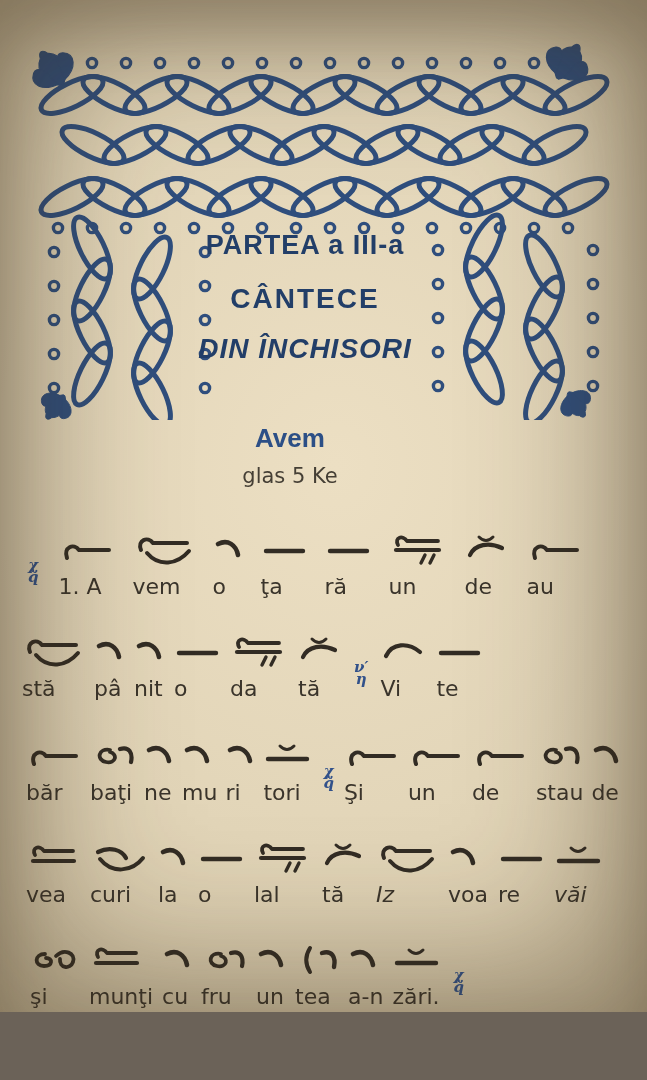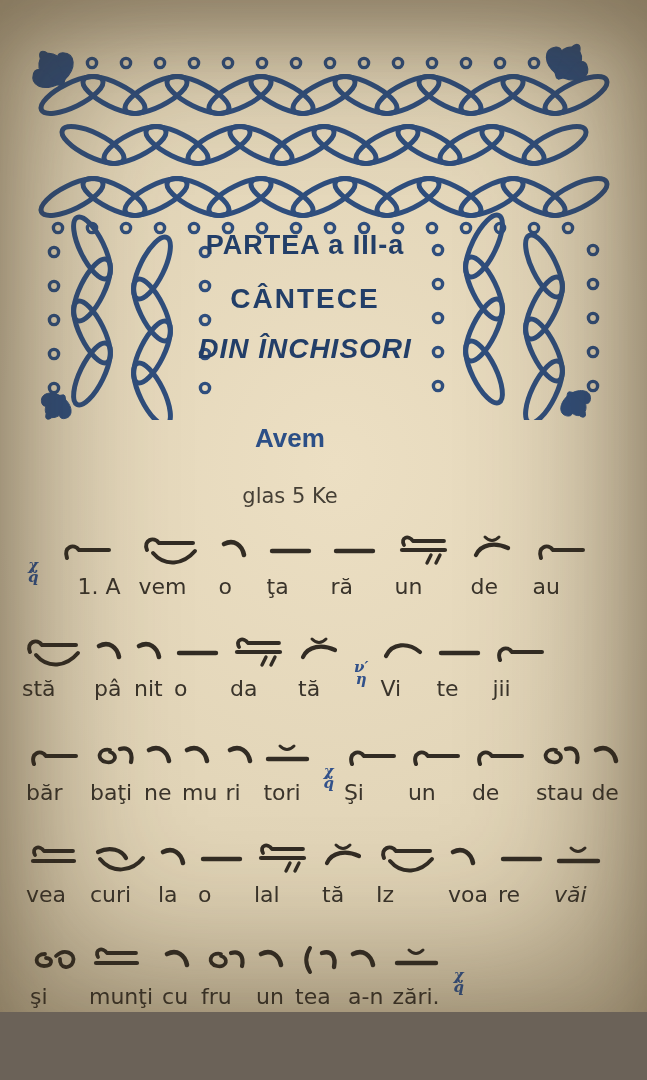--- a/index.html
+++ b/index.html
@@ -17,21 +17,21 @@
   
   .title-line{
     left:110px;width:390px;text-align:center;
     font-family:"Liberation Sans", sans-serif;font-weight:bold;
     letter-spacing:1px;
   }
   #part-title{top:230px;font-size:27px;}
   #section-title{top:283px;font-size:28px;letter-spacing:2px;}
   #section-subtitle{top:333px;font-size:28px;}
   #song-title{top:423px;left:110px;width:360px;text-align:center;font-size:26px;font-weight:bold;font-family:"Liberation Sans", sans-serif;}
-  #mode-line{top:484px;left:110px;width:360px;text-align:center;font-size:21px;font-family:"DejaVu Sans", sans-serif;}
+  #mode-line{top:464px;left:110px;width:360px;text-align:center;font-size:21px;font-family:"DejaVu Sans", sans-serif;}
   
   .music-line{position:absolute;display:flex;align-items:stretch;}
   .syll{display:flex;flex-direction:column;align-items:flex-start;}
   .neume{height:42px;display:flex;align-items:flex-end;}
   .neume svg{display:block;}
   .lyr{margin-top:5px;font-size:22px;white-space:nowrap;line-height:1.1;}
   .martyria{display:flex;flex-direction:column;justify-content:flex-end;height:56px;
     font-family:"DejaVu Serif", serif;font-style:italic;font-weight:bold;
     font-size:15px;line-height:0.85;text-align:center;padding:0 2px;}
   .martyria span{display:block;}
@@ -183,21 +183,21 @@
         <div class="martyria" style="color: rgb(49, 81, 138);">
           <span>χ</span>
           <span>q̈</span>
         </div>
         <div class="syll">
           <div class="neume">
             <svg width="56" height="36" viewBox="0 0 56 36">
               <path d="M8 24 C4 13 15 9 20 16 L50 16" fill="none" stroke="#322c24" stroke-width="4" stroke-linecap="round" stroke-linejoin="round"></path>
             </svg>
           </div>
-          <div class="lyr" style="color: rgb(58, 52, 43); margin-left: 19px;">1. A</div>
+          <div class="lyr" style="color: rgb(58, 52, 43);">1. A</div>
         </div>
         <div class="syll">
           <div class="neume">
             <svg width="62" height="36" viewBox="0 0 62 36">
               <path d="M8 16 C4 6 15 2 20 9 L54 9" fill="none" stroke="#322c24" stroke-width="4" stroke-linecap="round" stroke-linejoin="round"></path>
               <path d="M14 19 C26 33 44 31 56 17" fill="none" stroke="#322c24" stroke-width="4" stroke-linecap="round" stroke-linejoin="round"></path>
             </svg>
           </div>
           <div class="lyr" style="color: rgb(58, 52, 43);">vem</div>
         </div>
@@ -321,28 +321,20 @@
           <div class="lyr" style="color: rgb(58, 52, 43);">Vi</div>
         </div>
         <div class="syll">
           <div class="neume">
             <svg width="46" height="36" viewBox="0 0 46 36">
               <path d="M5 17 L42 17" fill="none" stroke="#322c24" stroke-width="4.4" stroke-linecap="round" stroke-linejoin="round"></path>
             </svg>
           </div>
           <div class="lyr" style="color: rgb(58, 52, 43);">te</div>
         </div>
-        <div class="syll">
-          <div class="neume">
-            <svg width="56" height="36" viewBox="0 0 56 36">
-              <path d="M8 24 C4 13 15 9 20 16 L50 16" fill="none" stroke="#322c24" stroke-width="4" stroke-linecap="round" stroke-linejoin="round"></path>
-            </svg>
-          </div>
-          <div class="lyr" style="color: rgb(58, 52, 43);">jii</div>
-        </div>
       </div>
       <div class="music-line" style="top: 734px; left: 26px; column-gap: 8px;">
         <div class="syll">
           <div class="neume">
             <svg width="56" height="36" viewBox="0 0 56 36">
               <path d="M8 24 C4 13 15 9 20 16 L50 16" fill="none" stroke="#322c24" stroke-width="4" stroke-linecap="round" stroke-linejoin="round"></path>
             </svg>
           </div>
           <div class="lyr" style="color: rgb(58, 52, 43);">băr</div>
         </div>
@@ -489,21 +481,21 @@
           </div>
           <div class="lyr" style="color: rgb(58, 52, 43);">tă</div>
         </div>
         <div class="syll">
           <div class="neume">
             <svg width="62" height="36" viewBox="0 0 62 36">
               <path d="M8 16 C4 6 15 2 20 9 L54 9" fill="none" stroke="#322c24" stroke-width="4" stroke-linecap="round" stroke-linejoin="round"></path>
               <path d="M14 19 C26 33 44 31 56 17" fill="none" stroke="#322c24" stroke-width="4" stroke-linecap="round" stroke-linejoin="round"></path>
             </svg>
           </div>
-          <div class="lyr" style="color: rgb(58, 52, 43);">Iz</div>
+          <div class="lyr" style="color: rgb(58, 52, 43); font-style: italic;">Iz</div>
         </div>
         <div class="syll">
           <div class="neume">
             <svg width="30" height="36" viewBox="0 0 30 36">
               <path d="M5 10 C15 5 23 11 25 21" fill="none" stroke="#322c24" stroke-width="4.6" stroke-linecap="round" stroke-linejoin="round"></path>
             </svg>
           </div>
           <div class="lyr" style="color: rgb(58, 52, 43);">voa</div>
         </div>
         <div class="syll">

